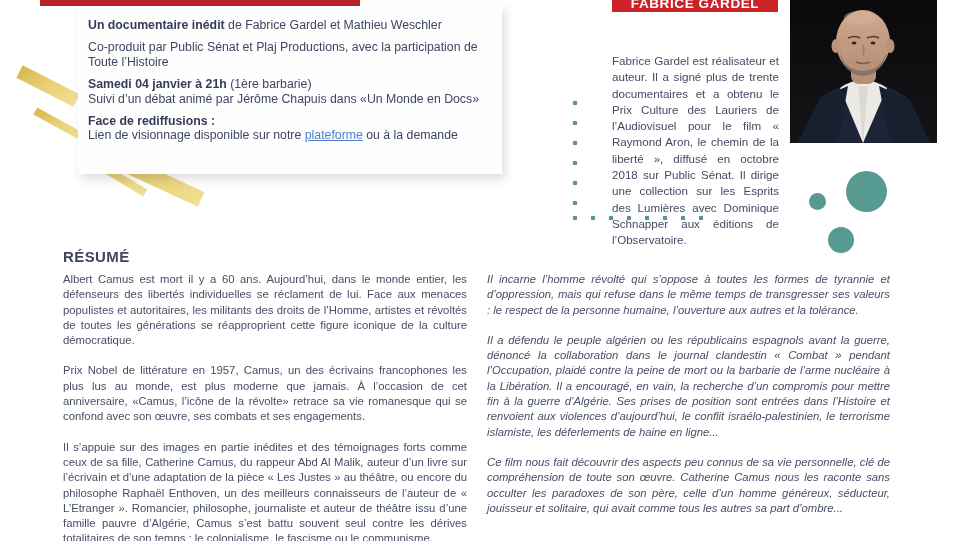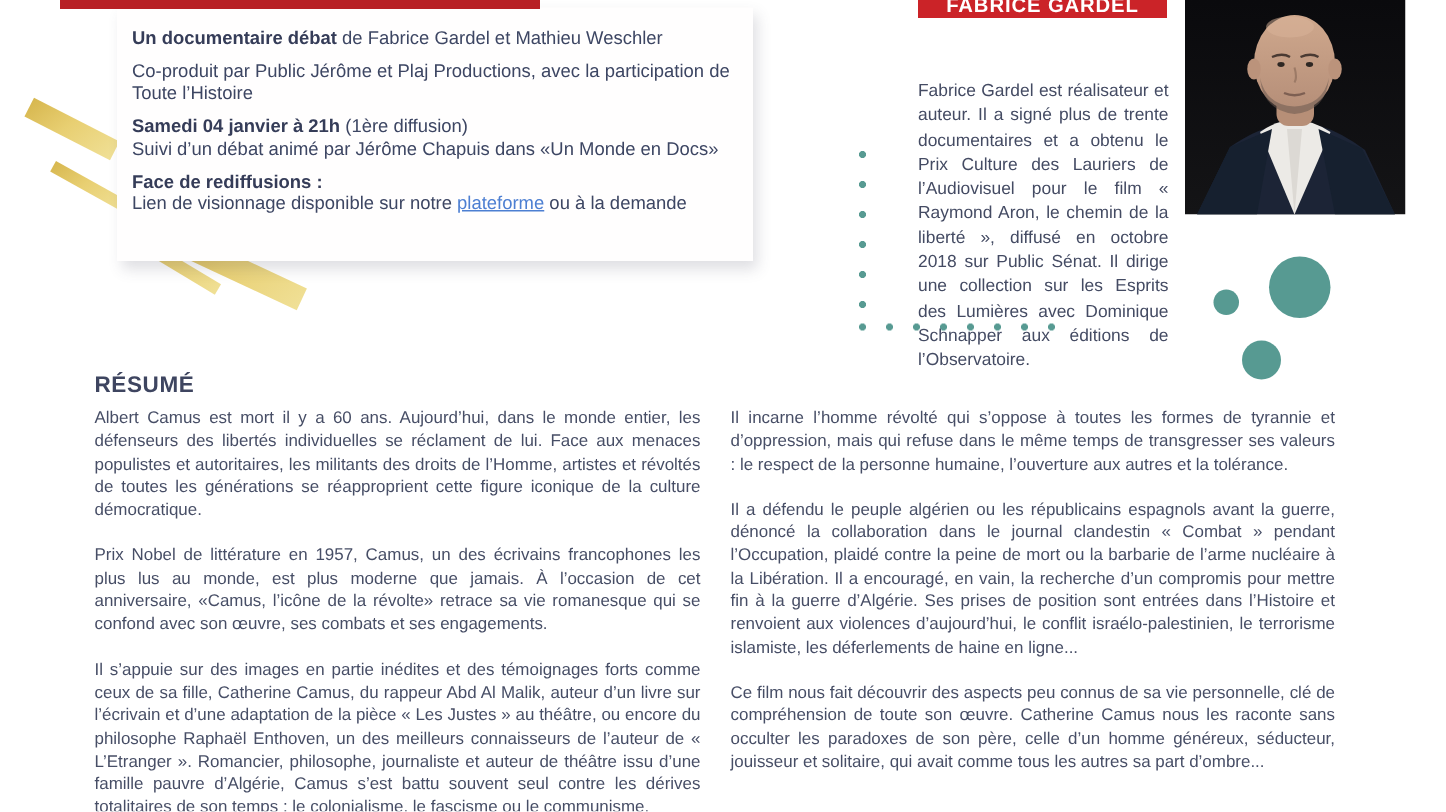--- a/index.html
+++ b/index.html
@@ -55,44 +55,44 @@
   
   .resume-title{
     position:absolute;left:63px;top:248px;margin:0;
     font-size:15px;font-weight:bold;color:#3e4560;letter-spacing:0.4px;
   }
   .col{
     position:absolute;top:272px;width:404px;
     font-size:11.3px;line-height:15.3px;text-align:justify;color:#474e66;
   }
   .col-left{left:63px;}
-  .col-right{left:487px;width:403px;}
+  .col-right{left:487px;width:403px;font-style:italic;}
   .col p{margin:0 0 15px 0;}
 </style>
 </head>
 <body>
 
 <div id="page">
 
   <div class="top-bar"></div>
 
   <div class="stripe stripe1"></div>
   <div class="stripe stripe2"></div>
   <div class="stripe stripe3"></div>
   <div class="stripe stripe4"></div>
 
   <div class="info-card">
     <div class="grp">
-      <p><b>Un documentaire débat</b><span> de Fabrice Gardel et Mathieu Weschler</span></p>
+      <p><b>Un documentaire inédit</b><span> de Fabrice Gardel et Mathieu Weschler</span></p>
     </div>
     <div class="grp">
-      <p>Co-produit par Public Jérôme et Plaj Productions, avec la participation de Toute l’Histoire</p>
+      <p>Co-produit par Public Sénat et Plaj Productions, avec la participation de Toute l’Histoire</p>
     </div>
     <div class="grp">
-      <p><b>Samedi 04 janvier à 21h</b><span> (1ère diffusion)</span></p>
+      <p><b>Samedi 04 janvier à 21h</b><span> (1ère barbarie)</span></p>
       <p>Suivi d’un débat animé par Jérôme Chapuis dans «Un Monde en Docs»</p>
     </div>
     <div class="grp">
       <p><b>Face de rediffusions :</b></p>
       <p><span>Lien de visionnage disponible sur notre </span><a class="link">plateforme</a><span> ou à la demande</span></p>
     </div>
   </div>
 
   <div class="profile-header">FABRICE GARDEL</div>
 

